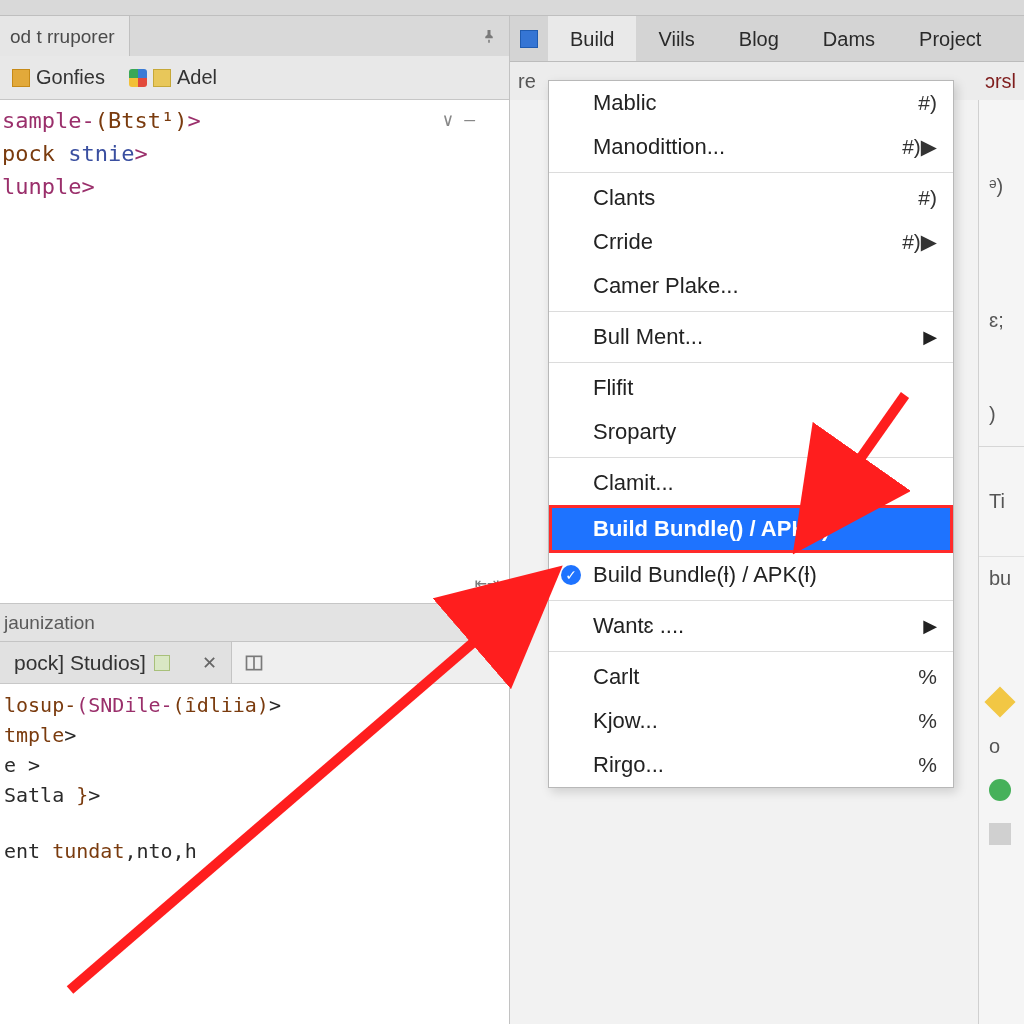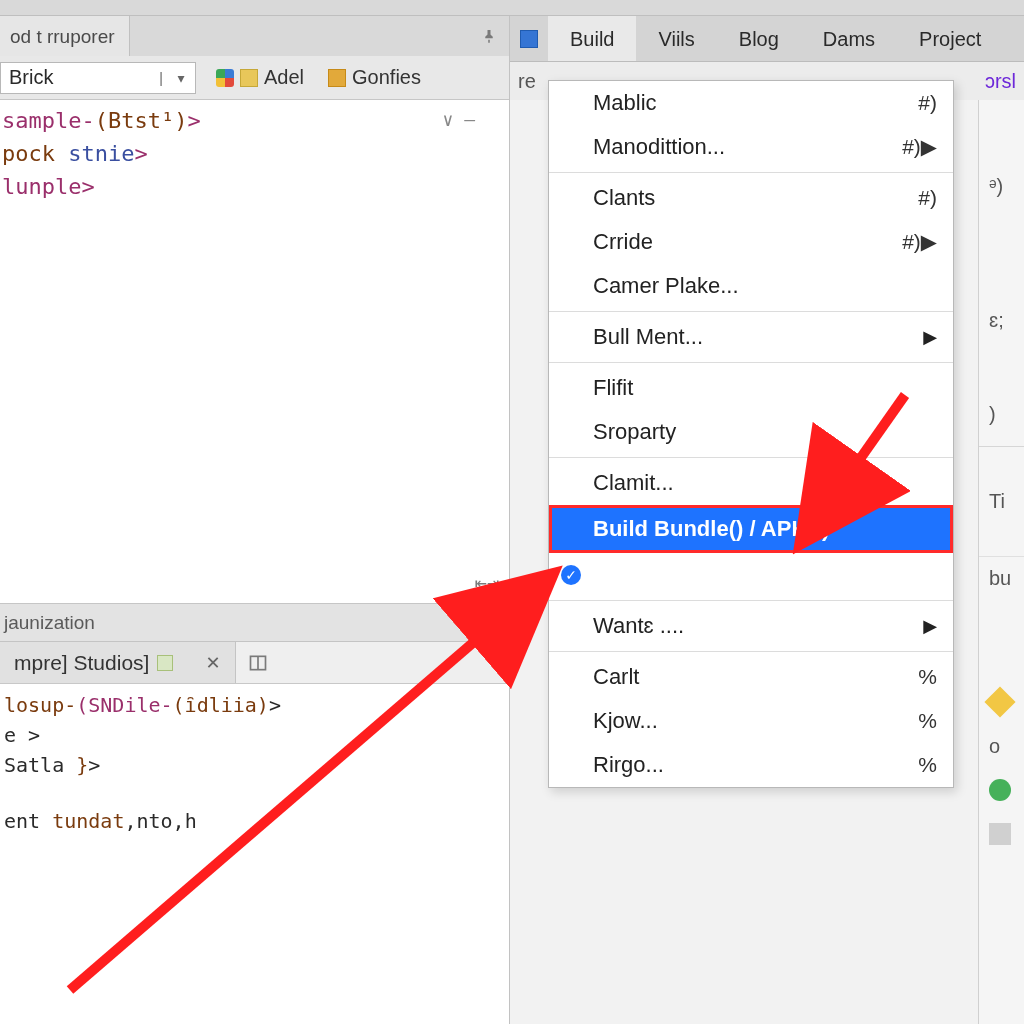--- a/index.html
+++ b/index.html
@@ -143,21 +143,21 @@
     display:flex; align-items:center;
   }
   .mbtn.active { background:#e9e9e9; }
 
   .subbar {
     height: 38px; background:#ececec;
     display:flex; align-items:center;
     padding: 0 8px;
     font-size:20px; color:#555;
   }
-  .subbar .end { margin-left:auto; color:#6d28d9; }
+  .subbar .end { margin-left:auto; color:#7f1d1d; }
 
   
   .menu {
     position: absolute;
     left: 38px; top: 64px;
     width: 406px;
     background:#fff;
     border:1px solid #b8b8b8;
     box-shadow: 3px 4px 10px rgba(0,0,0,0.15);
     z-index: 40;
@@ -217,35 +217,28 @@
       <div class="tab">od t  rruporer</div>
       <div class="spacer"></div>
       <div class="pin">
         <svg width="18" height="18" viewBox="0 0 24 24">
             <path fill="#7a7a7a" d="M14 4v6l3 3v2H7v-2l3-3V4h4zM11 17h2v4h-2z"></path>
           </svg>
       </div>
     </div>
 
     <div class="filebar">
-      <div class="combo">
-        <span>Brick</span>
-        <span class="sep">
-            <span>|</span>
-            <span>▾</span>
-          </span>
+      <div class="filetab">
+        <span class="ico ico-box"></span>
+        <span>Gonfies</span>
       </div>
       <div class="filetab">
         <span class="ico-jig"></span>
         <span class="ico-yel"></span>
         <span>Adel</span>
-      </div>
-      <div class="filetab">
-        <span class="ico ico-box"></span>
-        <span>Gonfies</span>
       </div>
     </div>
 
     <div class="editor">
       <span class="fold">∨  —</span>
       <div class="ed-line"><span class="kw-a">sample-</span><span class="kw-b">(Btst¹)</span><span class="kw-a">&gt;</span></div>
       <div class="ed-line"><span class="kw-b">pock</span> <span class="kw-c">stnie</span><span class="kw-a">&gt;</span></div>
       <div class="ed-line"><span class="kw-a">lunple</span><span class="kw-a">&gt;</span></div>
       <span class="wrap">⇤⇥</span>
     </div>
@@ -255,34 +248,35 @@
         <span>jaunization</span>
         <span class="search">
           <svg width="18" height="18" viewBox="0 0 24 24">
               <circle cx="10" cy="10" r="6" fill="none" stroke="#888" stroke-width="2"></circle>
               <line x1="15" y1="15" x2="20" y2="20" stroke="#888" stroke-width="2"></line>
             </svg>
         </span>
       </div>
       <div class="lowtabs">
         <div class="lowtab">
-          <span>mpre] Studios]</span>
+          <span>pock] Studios]</span>
           <span style="width:16px;height:16px;background:#d9e7c4;border:1px solid #a8c07a;display:inline-block"></span>
           <span class="close">✕</span>
         </div>
         <div class="tool">
           <svg width="20" height="20" viewBox="0 0 24 24">
               <rect x="3" y="4" width="18" height="16" fill="none" stroke="#7a7a7a" stroke-width="2"></rect>
               <line x1="12" y1="4" x2="12" y2="20" stroke="#7a7a7a" stroke-width="2"></line>
             </svg>
         </div>
       </div>
 
       <div class="editor2">
         <div class="ed-line"><span class="kw-b">losup-</span><span class="kw-a">(SNDile-</span><span class="kw-b">(ȋdliia)</span><span>&gt;</span></div>
+        <div class="ed-line"><span class="kw-b">tmple</span><span>&gt;</span></div>
         <div class="ed-line"><span>e </span><span>&gt;</span></div>
         <div class="ed-line"><span>Satla </span><span class="kw-b">}</span><span>&gt;</span></div>
         <div class="ed-line" style="margin-top:26px"><span>ent </span><span class="kw-b">tundat</span><span>,nto,h</span></div>
       </div>
     </div>
   </div>
 
   <div class="right">
     <div class="menubar">
       <div class="menuico">
@@ -369,20 +363,21 @@
       </div>
       <div class="sepline"></div>
       <div class="mi">
         <span>Clamit...</span>
       </div>
       <div class="mi hl">
         <span>Build Bundle() / APK())</span>
       </div>
       <div class="mi">
         <span class="chk">✓</span>
+        <span>Build Bundle(ƚ) / APK(ƚ)</span>
       </div>
       <div class="sepline"></div>
       <div class="mi">
         <span>Wantɛ ....</span>
         <span class="tri">▶</span>
       </div>
       <div class="sepline"></div>
       <div class="mi">
         <span>Carlt</span>
         <span class="sc">%</span>

